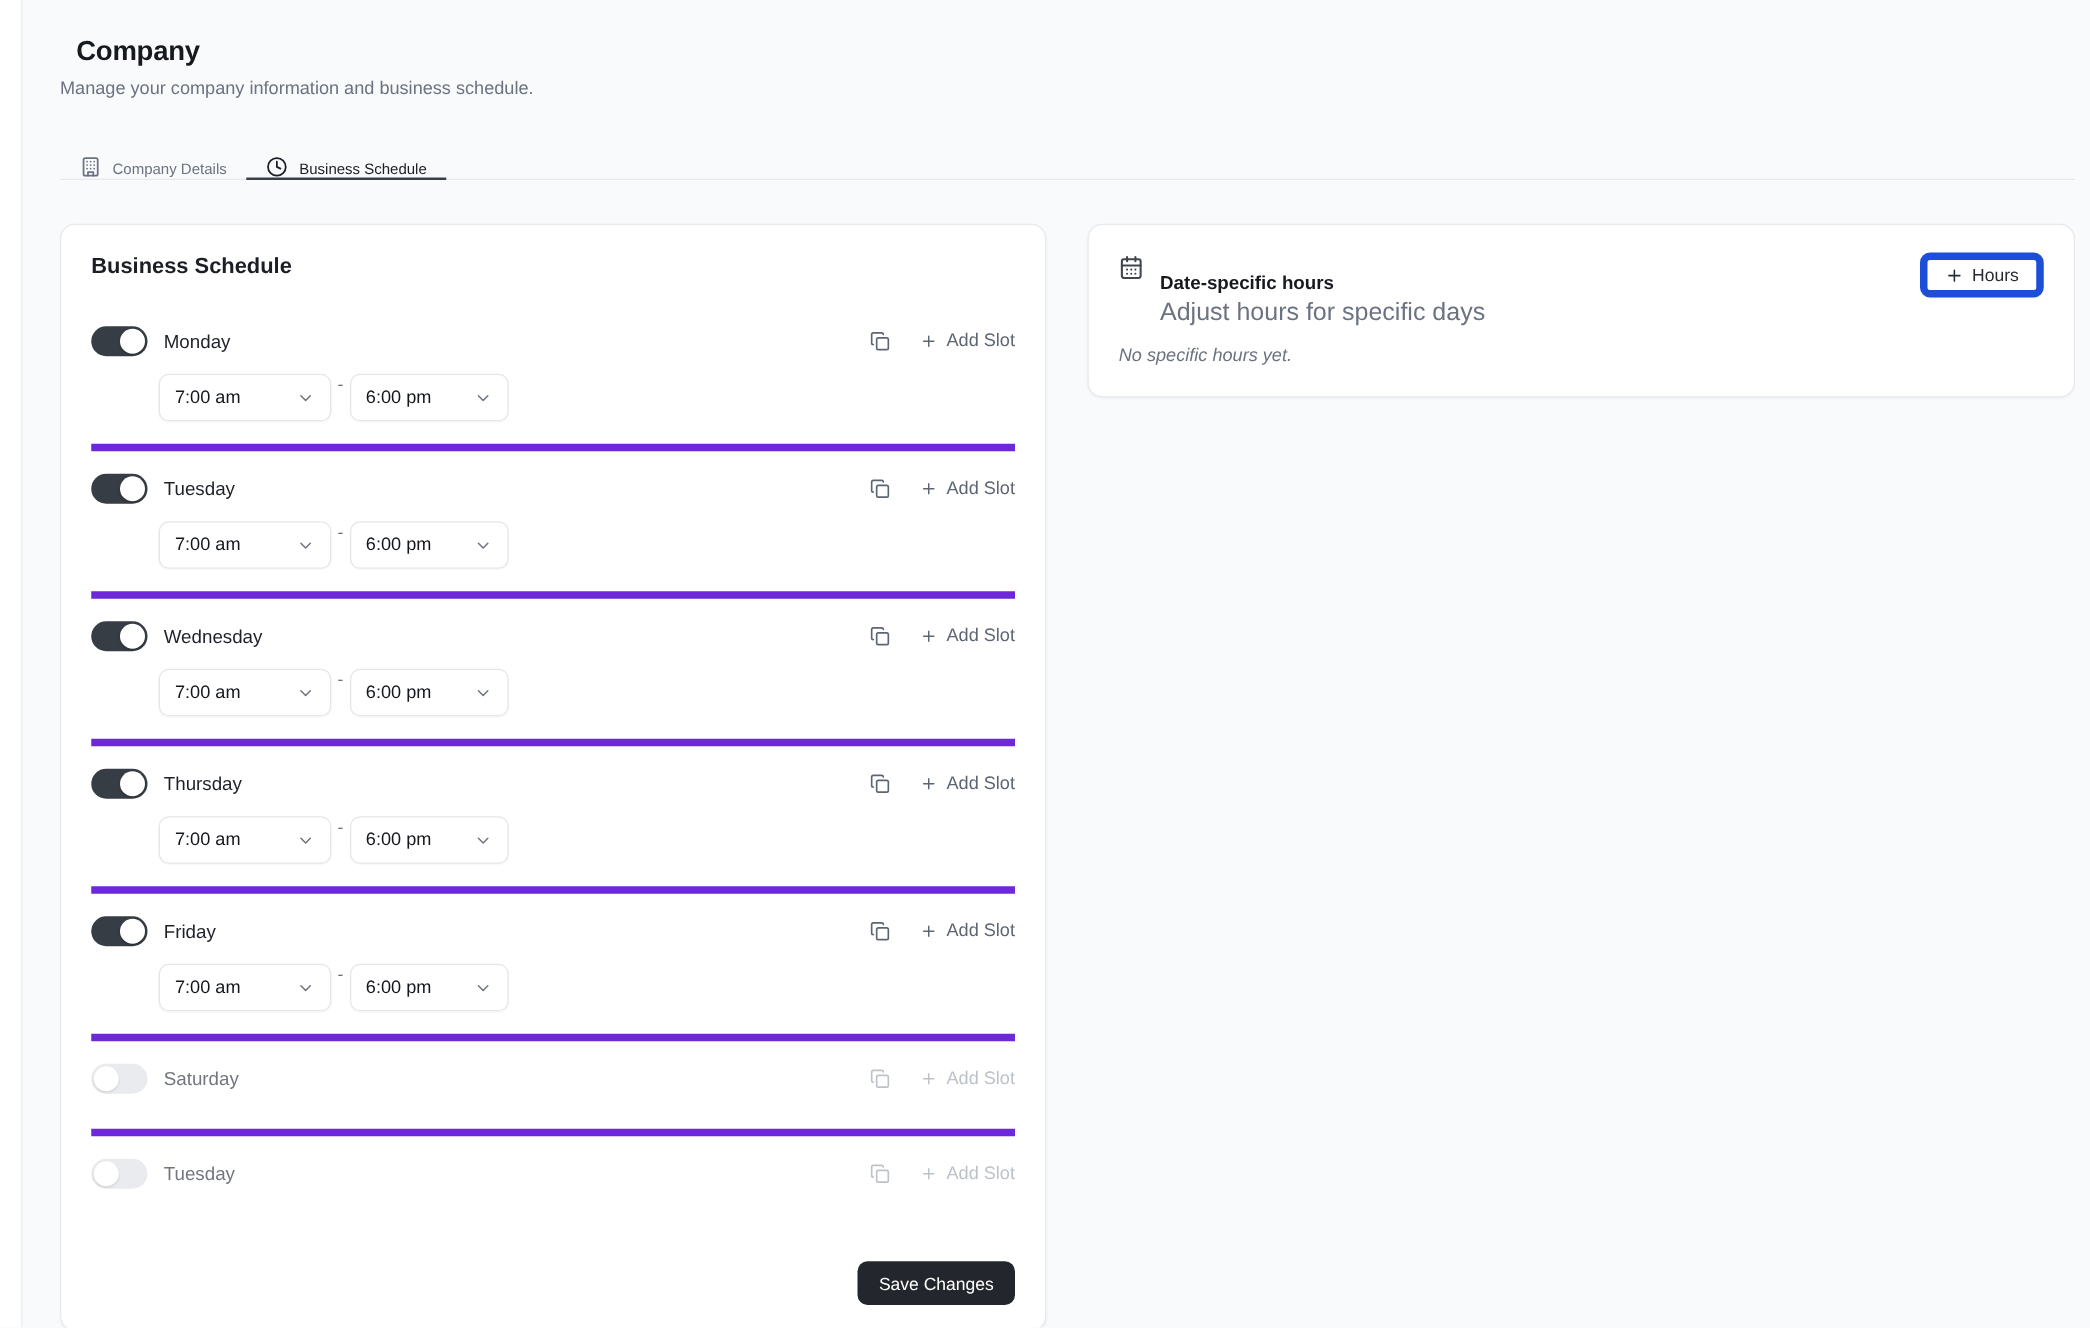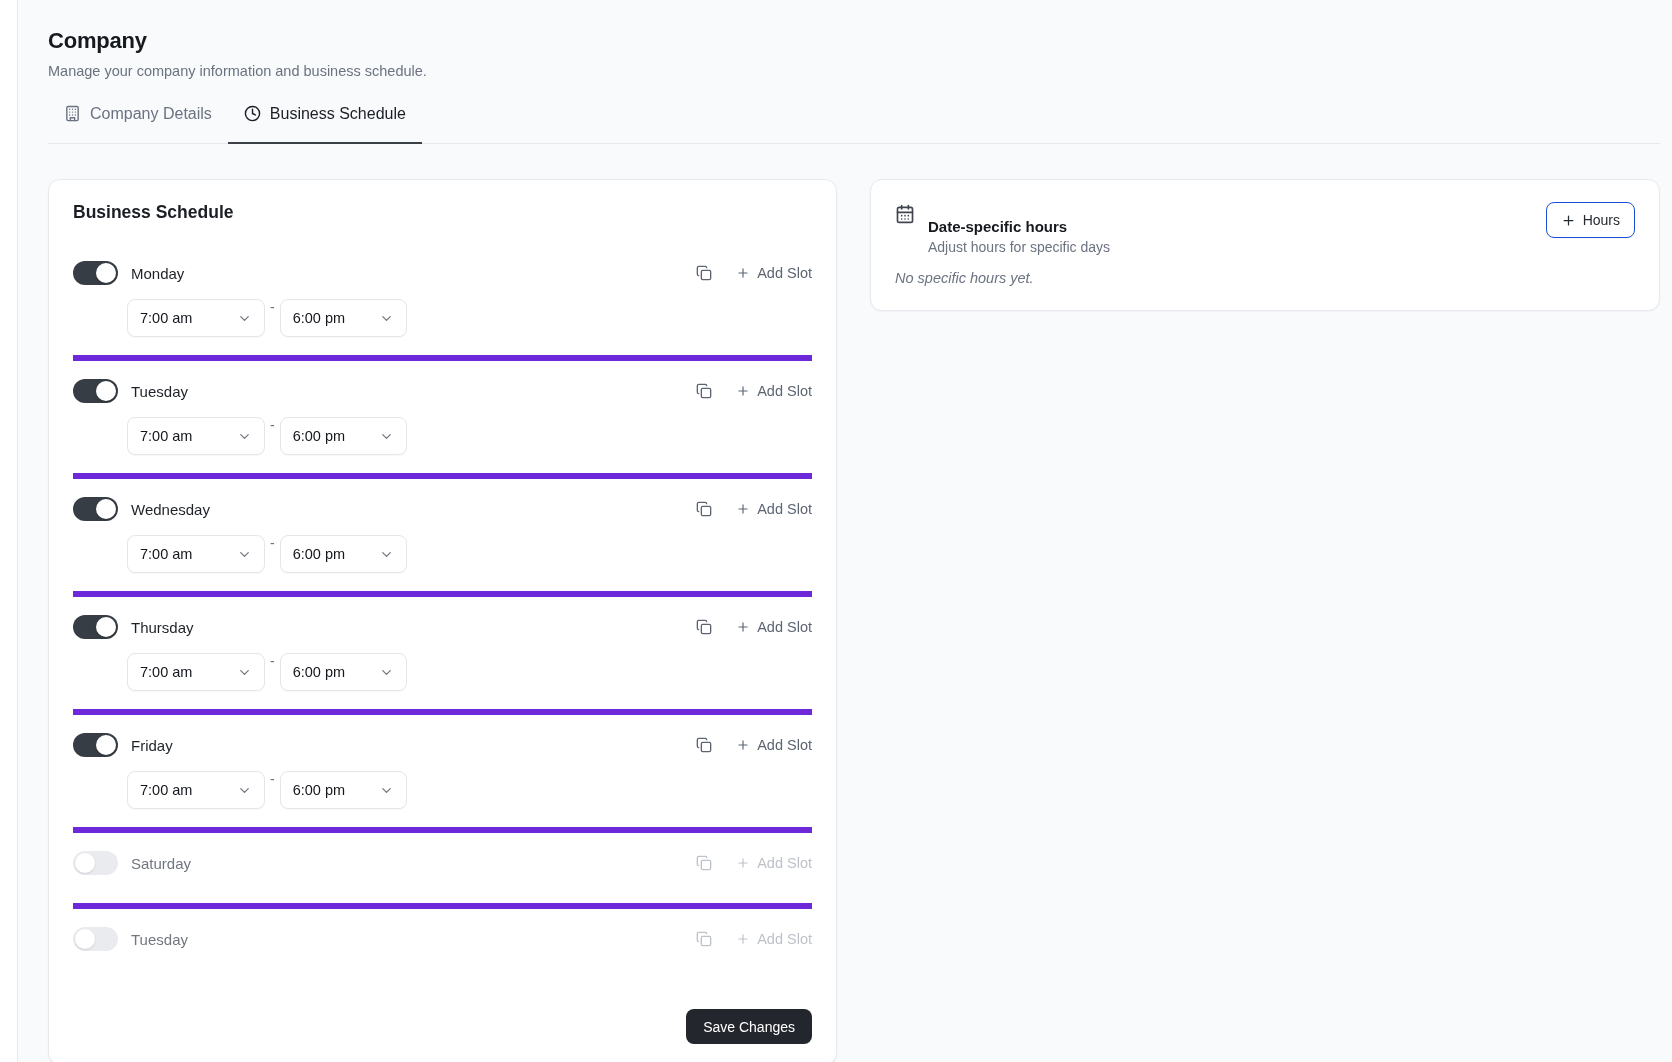--- a/index.html
+++ b/index.html
@@ -10,31 +10,31 @@
     color: #16191e;
     overflow: hidden;
     display: flex;
   }
   .rail {
     width: 18px; height: 1062px; background: #ffffff;
     border-right: 1px solid #e7e9ec; flex: 0 0 auto;
   }
   .main { flex: 1; padding: 28px 12px 0 30px; }
 
-  .page-title { font-size: 22px; font-weight: 700; color: #16191e; letter-spacing: -0.2px; }
+  .page-title { font-size: 22px; font-weight: 700; color: #16191e; letter-spacing: -0.2px; margin-left: 13px; }
   .page-subtitle { margin-top: 9px; font-size: 14.5px; color: #6b7280; }
 
   
   .tabbar {
     margin-top: 26px; display: flex; align-items: stretch;
     border-bottom: 1px solid #e7e9ec;
   }
   .tab {
-    display: flex; align-items: flex-start; gap: 9px;
-    padding: 0 16px; height: 39px; font-size: 16px; font-weight: 500;
+    display: flex; align-items: flex-end; gap: 9px;
+    padding: 0 16px; height: 39px; font-size: 12px; font-weight: 500;
     color: #6b7280; cursor: pointer; margin-bottom: -1px;
     border-bottom: 2px solid transparent;
   }
   .tab.active { color: #1b1f25; border-bottom-color: #3a4046; }
   .tab svg { flex: 0 0 auto; }
 
   
   .content { display: flex; align-items: flex-start; gap: 33px; margin-top: 35px; }
   .card {
     background: #ffffff; border: 1px solid #e7e9ec; border-radius: 12px;
@@ -94,24 +94,24 @@
     background: #23272d; color: #ffffff; border: none; border-radius: 8px;
     height: 35px; padding: 0 17px; font-size: 14px; font-weight: 500;
     font-family: inherit; cursor: pointer; margin-left: 36px;
   }
 
   
   .date-header { display: flex; align-items: flex-start; }
   .date-header .cal { color: #41464e; margin-top: 2px; }
   .date-titles { margin-left: 13px; margin-top: 16px; }
   .date-title { font-size: 15px; font-weight: 700; color: #16191e; }
-  .date-sub { font-size: 14px; color: #6b7280; margin-top: 4px; }
+  .date-sub { font-size: 20px; color: #6b7280; margin-top: 4px; }
   .hours-btn {
     margin-left: auto; display: flex; align-items: center; gap: 7px;
-    height: 36px; padding: 0 14px; border: 1px solid #1d4ed8; border-radius: 8px;
+    height: 36px; padding: 0 14px; border: 6px solid #1d4ed8; border-radius: 8px;
     background: #fff; font-size: 14px; color: #262b31; font-weight: 500;
     font-family: inherit; cursor: pointer; box-shadow: 0 1px 1px rgba(16,24,40,0.03);
   }
   .empty-state { font-style: italic; color: #6b7280; font-size: 14.5px; margin-top: 15px; }
 </style>
 </head>
 <body>
 
 <div class="rail"></div>
 

